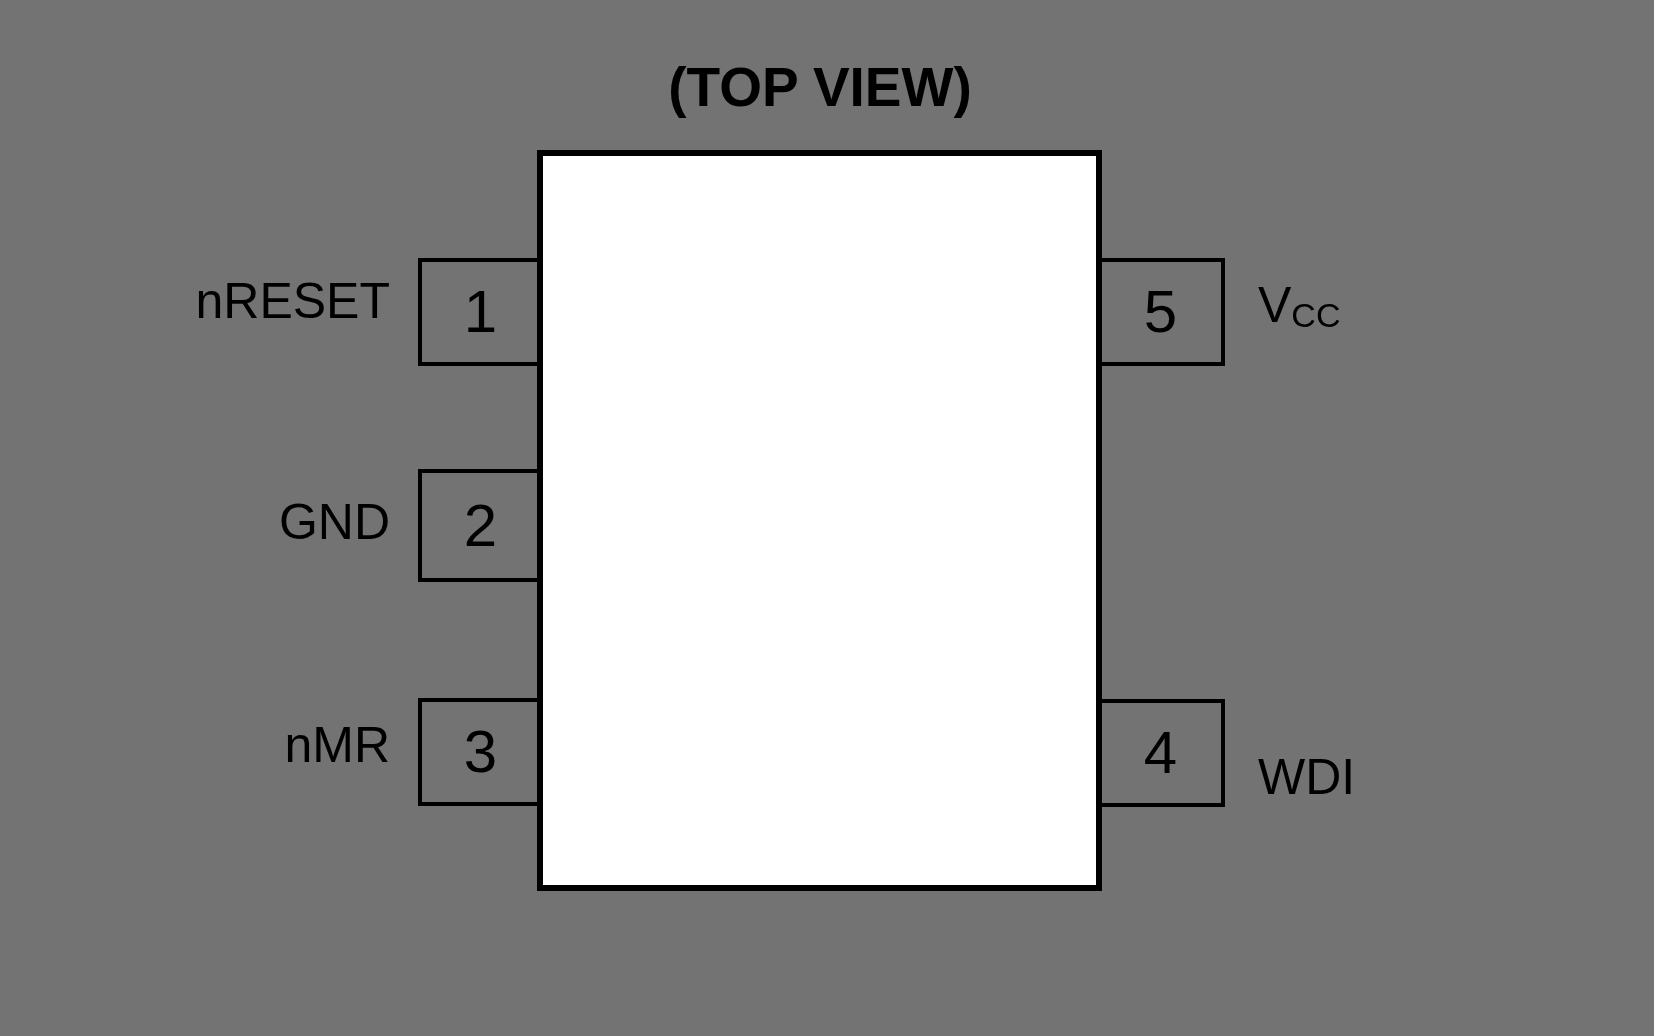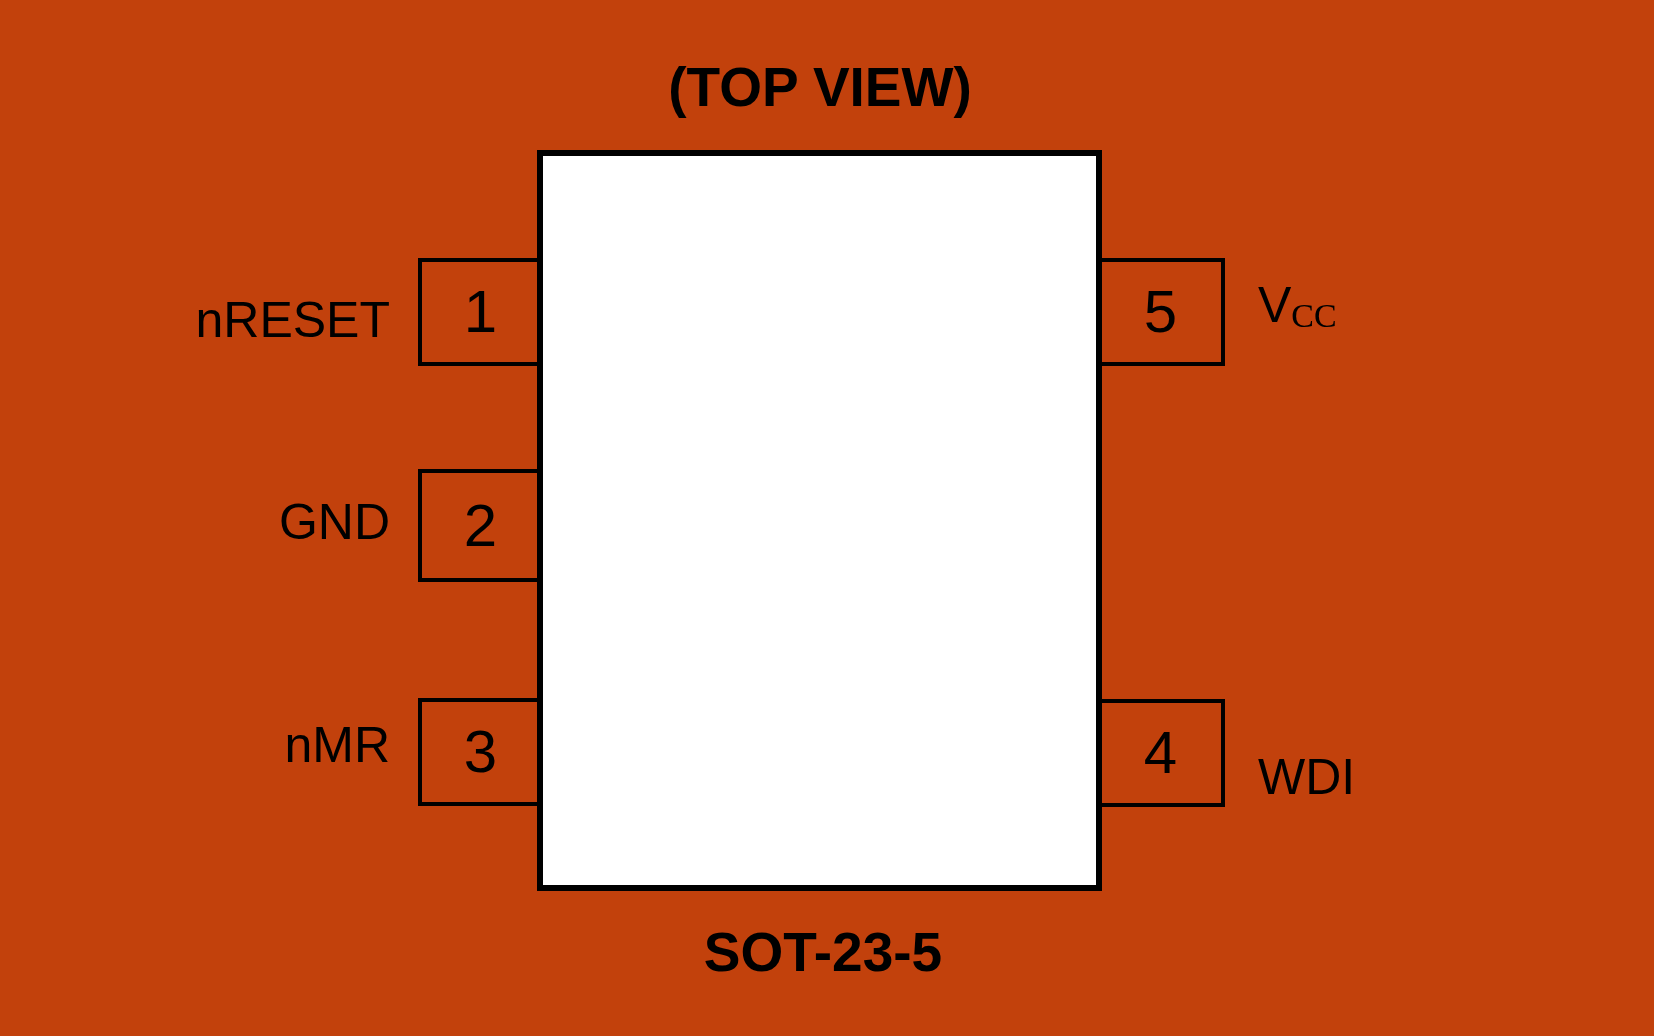--- a/index.html
+++ b/index.html
@@ -4,21 +4,21 @@
 <style>
   html, body {
     margin: 0;
     padding: 0;
     background: #ffffff;
   }
   .canvas {
     position: relative;
     width: 1654px;
     height: 1036px;
-    background: #c2410c;
+    background: #737373;
     font-family: "Liberation Sans", sans-serif;
     color: #000000;
     overflow: hidden;
   }
   .diagram-title {
     position: absolute;
     left: 0;
     top: 60px;
     width: 1640px;
     text-align: center;
@@ -70,30 +70,29 @@
     white-space: nowrap;
   }
   .pin-label.left {
     right: 1264px;
     text-align: right;
   }
   .pin-label.right {
     left: 1258px;
     text-align: left;
   }
-  .pin-label.l1 { top: 273px; margin-top: 19px; }
+  .pin-label.l1 { top: 273px; }
   .pin-label.l2 { top: 494px; text-align: right; }
   .pin-label.l3 { top: 717px; }
   .pin-label.l5 { top: 277px; }
   .pin-label.l4 { top: 717px; margin-top: 32px; }
   .subscript {
     font-size: 34px;
     vertical-align: -5px;
     letter-spacing: 0px;
-    font-family: Liberation Serif, serif;
   }
 </style>
 </head>
 <body>
 
 <div class="canvas">
 
   <div class="diagram-title">(TOP VIEW)</div>
 
   <div class="ic-body"></div>
@@ -116,15 +115,14 @@
   <div class="pin-box p4">
     <span>4</span>
   </div>
   <div class="pin-label right l4">WDI</div>
 
   <div class="pin-box p5">
     <span>5</span>
   </div>
   <div class="pin-label right l5"><span>V</span><span class="subscript">CC</span></div>
 
-  <div class="package-name">SOT-23-5</div>
 
 </div>
 
 </body></html>

